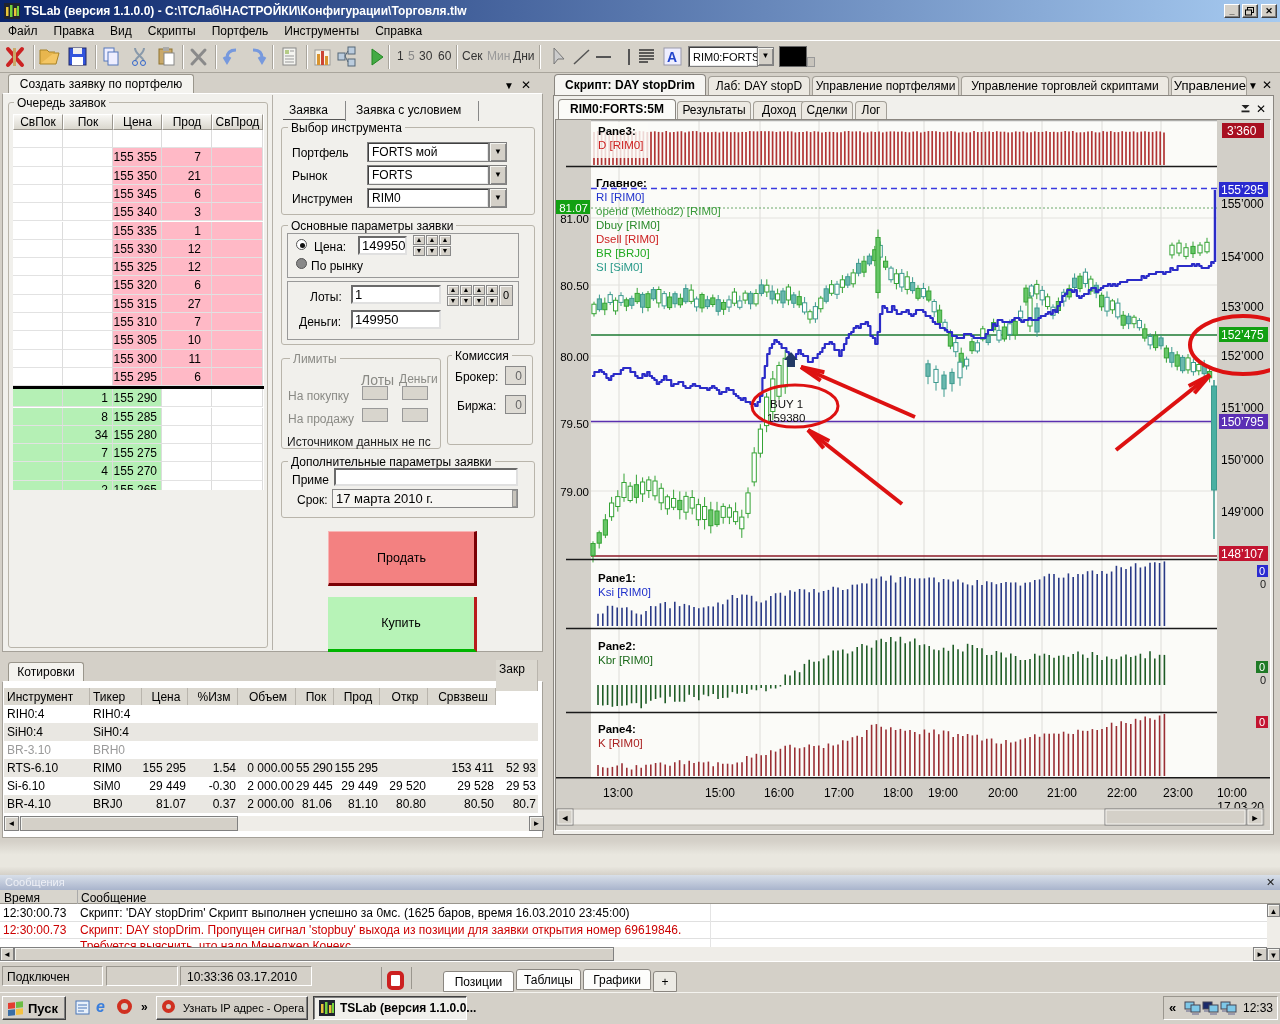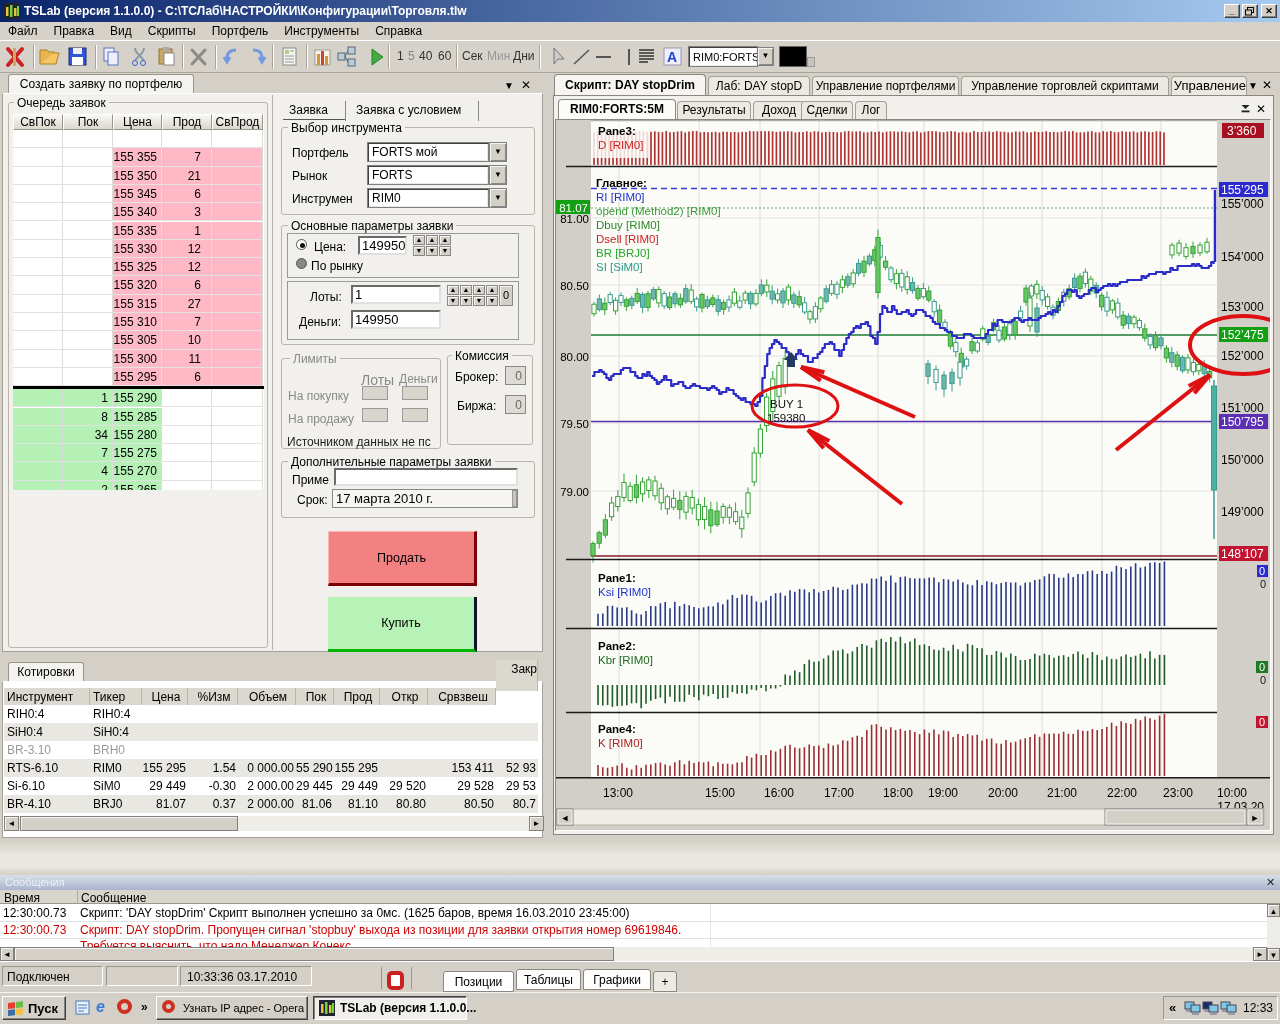--- a/index.html
+++ b/index.html
@@ -105,21 +105,21 @@
         <rect x="13" y="3" width="7" height="7" fill="#bcd" stroke="#567"></rect>
         <rect x="13" y="15" width="7" height="7" fill="#bcd" stroke="#567"></rect>
         <path d="M10 12 L13 7 M10 12 L13 18" stroke="#567"></path>
       </svg>
       <svg class="a ticon" style="left:364px" width="20" height="26" viewBox="0 0 20 26">
         <path d="M6 5 L17 13 L6 21 Z" fill="#44aa44" stroke="#228822"></path>
       </svg>
       <div class="a tsep" style="left:388px"></div>
       <div class="a" style="left:397px;top:8px;font-size:12px;color:#333">1</div>
       <div class="a" style="left:408px;top:8px;font-size:12px;color:#888">5</div>
-      <div class="a" style="left:419px;top:8px;font-size:12px;color:#333">40</div>
+      <div class="a" style="left:419px;top:8px;font-size:12px;color:#333">30</div>
       <div class="a" style="left:438px;top:8px;font-size:12px;color:#333">60</div>
       <div class="a tsep" style="left:456px"></div>
       <div class="a" style="left:462px;top:8px;font-size:12px;color:#333">Сек</div>
       <div class="a" style="left:487px;top:8px;font-size:12px;color:#999">Мин</div>
       <div class="a" style="left:513px;top:8px;font-size:12px;color:#333">Дни</div>
       <div class="a tsep" style="left:539px"></div>
       <svg class="a ticon" style="left:546px" width="24" height="26" viewBox="0 0 24 26">
         <path d="M8 4 L8 20 L12 15 L18 15 Z" fill="#ccc" stroke="#777"></path>
       </svg>
       <svg class="a ticon" style="left:570px" width="24" height="26" viewBox="0 0 24 26">
@@ -417,35 +417,35 @@
     <div class="a" style="left:457px;top:399px;font-size:12px">Биржа:</div>
     <div class="a" style="left:505px;top:395px;width:21px;height:19px;background:#dedbd4;border:1px solid #888;font-size:12px;text-align:right;padding:2px 3px 0 0;color:#666">0</div>
     <div class="a groupbox" style="left:281px;top:461px;width:254px;height:57px"></div>
     <div class="a grouplabel" style="left:288px;top:455px">Дополнительные параметры заявки</div>
     <div class="a" style="left:292px;top:473px;font-size:12px">Приме</div>
     <div class="a field" style="left:334px;top:468px;width:184px;height:18px"></div>
     <div class="a" style="left:297px;top:493px;font-size:12px">Срок:</div>
     <div class="a" style="left:332px;top:489px;width:186px;height:19px;background:#f6f5f2;border:1px solid #888;font-size:13px;padding:1px 0 0 3px">17 марта 2010 г.</div>
     <div class="a" style="left:512px;top:490px;width:5px;height:17px;background:#c8c4bc;border:1px solid #999"></div>
     <div class="a" style="left:328px;top:531px;width:149px;height:55px;background:#f38181;border-right:3px solid #7a0005;border-bottom:3px solid #7a0005;border-top:1px solid #f8b5b5;border-left:1px solid #f8b5b5;font-size:12.5px;text-align:center;line-height:52px">Продать</div>
-    <div class="a" style="left:328px;top:597px;width:149px;height:55px;background:#b7f3b7;border-right:3px solid #0f172a;border-bottom:3px solid #00b400;font-size:12.5px;text-align:center;line-height:52px">Купить</div>
+    <div class="a" style="left:328px;top:597px;width:149px;height:55px;background:#b7f3b7;border-right:3px solid #b91c1c;border-bottom:3px solid #00b400;font-size:12.5px;text-align:center;line-height:52px">Купить</div>
 <div class="a tab1" style="left:8px;top:662px;width:76px;height:19px;line-height:18px">Котировки</div>
     <div class="a" style="left:504px;top:666px;font-size:10px">▼</div>
     <div class="a" style="left:521px;top:664px;font-size:12px">✕</div>
     <div class="a panelbody" style="left:2px;top:681px;width:541px;height:157px;background:#fff"></div>
     <div class="a qhdr" style="left:4px;top:688px;width:86px;height:17px;padding-left:3px">Инструмент</div>
     <div class="a qhdr" style="left:90px;top:688px;width:52px;height:17px;padding-left:3px">Тикер</div>
     <div class="a qhdr" style="left:142px;top:688px;width:46px;height:17px;text-align:center">Цена</div>
     <div class="a qhdr" style="left:188px;top:688px;width:50px;height:17px;text-align:center">%Изм</div>
     <div class="a qhdr" style="left:238px;top:688px;width:58px;height:17px;text-align:center">Объем</div>
     <div class="a qhdr" style="left:296px;top:688px;width:38px;height:17px;text-align:center">Пок</div>
     <div class="a qhdr" style="left:334px;top:688px;width:46px;height:17px;text-align:center">Прод</div>
     <div class="a qhdr" style="left:380px;top:688px;width:48px;height:17px;text-align:center">Откр</div>
     <div class="a qhdr" style="left:428px;top:688px;width:68px;height:17px;text-align:center">Срвзвеш</div>
-    <div class="a qhdr" style="left:496px;top:660px;width:42px;height:31px;text-align:right">Закр</div>
+    <div class="a qhdr" style="left:496px;top:660px;width:42px;height:31px;text-align:left">Закр</div>
     <div class="a" style="left:4px;top:705px;width:534px;height:18px;background:#fff"></div>
     <div class="a qcell" style="left:4px;top:705px;width:86px;height:18px;color:#000;padding-left:3px">RIH0:4</div>
     <div class="a qcell" style="left:90px;top:705px;width:52px;height:18px;color:#000;padding-left:3px">RIH0:4</div>
     <div class="a qcell" style="left:142px;top:705px;width:46px;height:18px;color:#000;text-align:right;padding-right:2px"></div>
     <div class="a qcell" style="left:188px;top:705px;width:50px;height:18px;color:#000;text-align:right;padding-right:2px"></div>
     <div class="a qcell" style="left:238px;top:705px;width:58px;height:18px;color:#000;text-align:right;padding-right:2px"></div>
     <div class="a qcell" style="left:296px;top:705px;width:38px;height:18px;color:#000;text-align:right;padding-right:2px"></div>
     <div class="a qcell" style="left:334px;top:705px;width:46px;height:18px;color:#000;text-align:right;padding-right:2px"></div>
     <div class="a qcell" style="left:380px;top:705px;width:48px;height:18px;color:#000;text-align:right;padding-right:2px"></div>
     <div class="a qcell" style="left:428px;top:705px;width:68px;height:18px;color:#000;text-align:right;padding-right:2px"></div>

